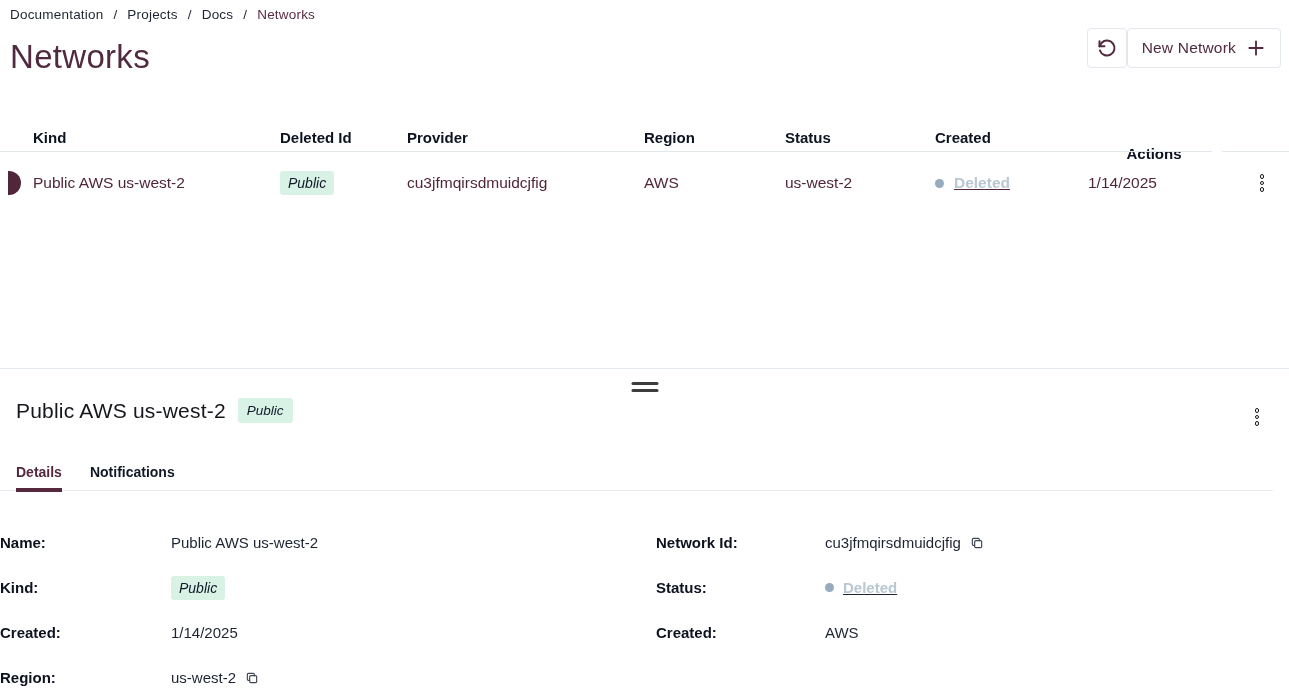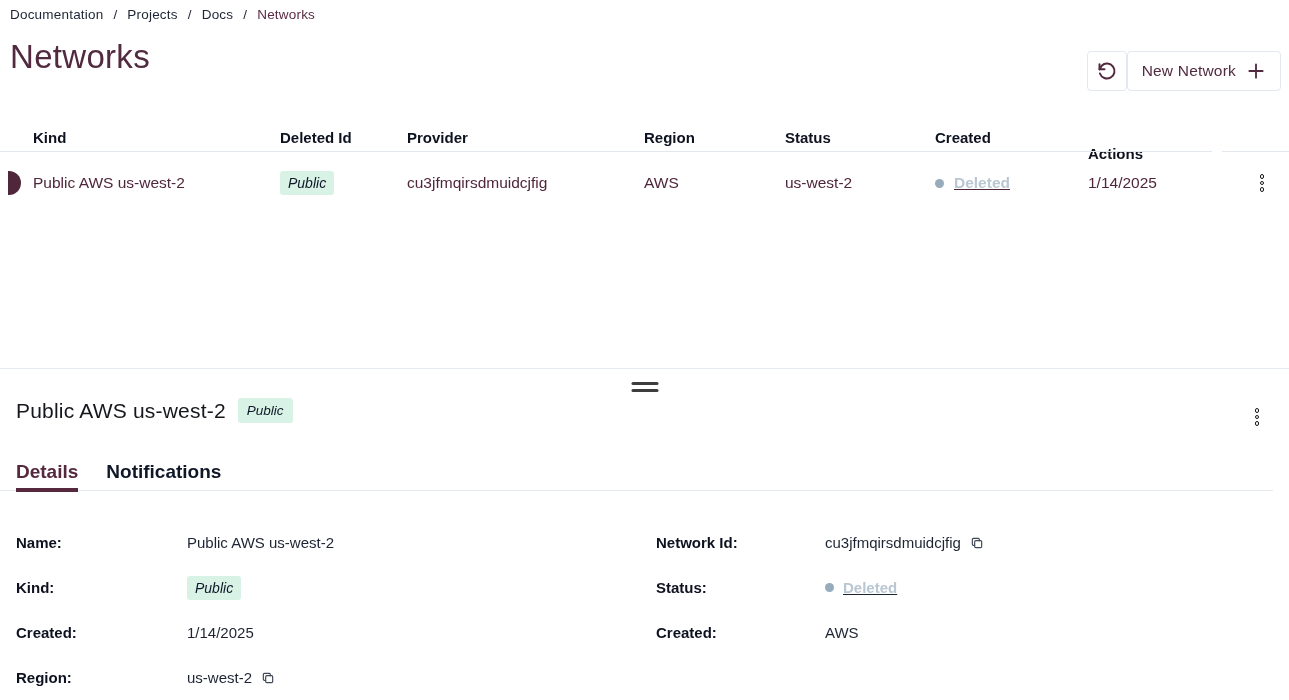--- a/index.html
+++ b/index.html
@@ -20,42 +20,42 @@
   .breadcrumb .crumb { cursor:pointer; }
   .breadcrumb .sep { color:#1d2433; }
   .breadcrumb .crumb.current { color:#5a2c44; }
 
   
   .page-title {
     position:absolute; top:38px; left:10px;
     font-size:33px; font-weight:400; color:#512a40; letter-spacing:.3px;
   }
   .header-actions {
-    position:absolute; top:51px; right:8px;
+    position:absolute; top:28px; right:8px;
     display:flex; align-items:center;justify-content:center;
   }
   .btn {
     height:40px; background:#fff;
     border:1px solid #e3e8ef; border-radius:4px;
     display:flex; align-items:center; justify-content:center;
     color:#512a40; cursor:pointer;
   }
   .btn.icon-btn { width:40px; }
   .btn.new-network { padding:0 14px; gap:10px; font-size:15.5px; letter-spacing:.2px; }
 
   
   .table { position:absolute; top:112px; left:0; width:1289px; }
   .thead, .trow {
     display:grid;
     grid-template-columns:247px 127px 237px 141px 150px 153px 134px 1fr;
     padding-left:33px;
     align-items:center;
   }
   .thead { height:40px; font-size:15px; font-weight:bold; color:#0d1220; position:relative; }
-  .thead .th.actions { text-align:left; padding-right:2px;margin-top:33px; }
+  .thead .th.actions { text-align:center; padding-right:2px;margin-top:33px; }
   .hdr-border-left { position:absolute; bottom:0; left:0; width:1212px; height:1px; background:#e3e8ef; }
   .hdr-border-right { position:absolute; bottom:0; left:1222px; right:0; height:1px; background:#e3e8ef; }
 
   .trow { height:62px; font-size:15.5px; color:#50263a; position:relative; cursor:pointer; }
   .row-indicator {
     position:absolute; left:8px; top:50%; transform:translateY(-50%);
     width:13px; height:24px; background:#50263a;
     border-radius:0 13px 13px 0;
   }
   .cell-name { cursor:pointer; }
@@ -89,33 +89,33 @@
   .drawer-title { font-size:21px; color:#15171c; font-weight:400; letter-spacing:.2px; }
   .drawer-title-row .badge { font-size:13.5px; padding:5px 9px; }
   .drawer-kebab { position:absolute; top:36px; right:27px; }
 
   .tabs {
     position:absolute; top:84px; left:0; right:16px;
     padding-left:16px; height:38px;
     display:flex; gap:28px; align-items:center;
     border-bottom:1px solid #e6ebf1;
   }
-  .tab { font-size:19px; font-weight:bold; color:#101828; cursor:pointer; position:relative; height:100%; display:flex; align-items:center; }
+  .tab { font-size:14px; font-weight:bold; color:#101828; cursor:pointer; position:relative; height:100%; display:flex; align-items:center; }
   .tab.active { color:#55283e; }
   .tab.active::after {
     content:""; position:absolute; left:0; right:0; bottom:-2px; height:4px; background:#55283e;
   }
 
   .details-grid {
     position:absolute; top:151px; left:0; right:0;
     display:grid; grid-template-columns:640px 1fr;
   }
-  .field { display:flex; align-items:center; height:45px; padding-left:16px; font-size:15px; }
+  .field { display:flex; align-items:center; height:45px; font-size:15px; }
   .field .flabel { font-weight:bold; color:#0d1220; width:171px; flex:none; }
-  .col-right .flabel { width:169px; }
+  .col-right .flabel { width:169px;margin-left:16px; }
   .field .fvalue { color:#1d2433; display:flex; align-items:center; gap:9px; }
 
   .copy-icon { cursor:pointer; display:inline-flex; }
   .copy-icon svg { stroke:#3f4754; }
 </style>
 </head>
 <body>
 
 <nav class="breadcrumb">
   <span class="crumb">Documentation</span>

